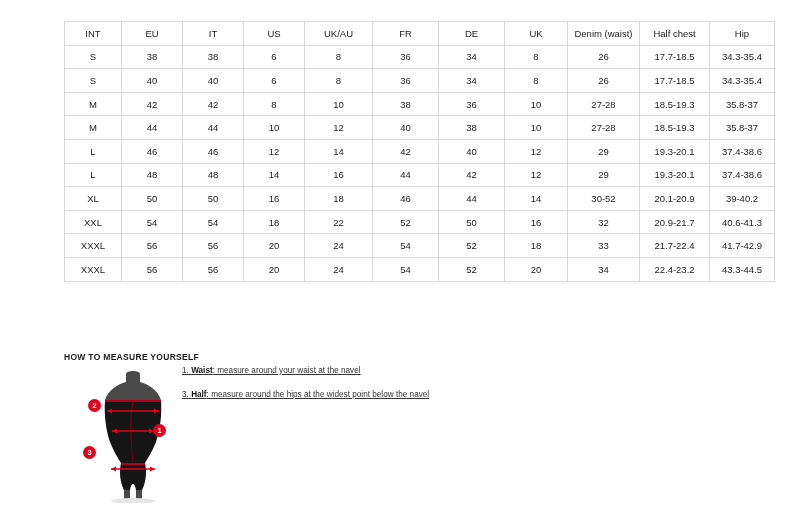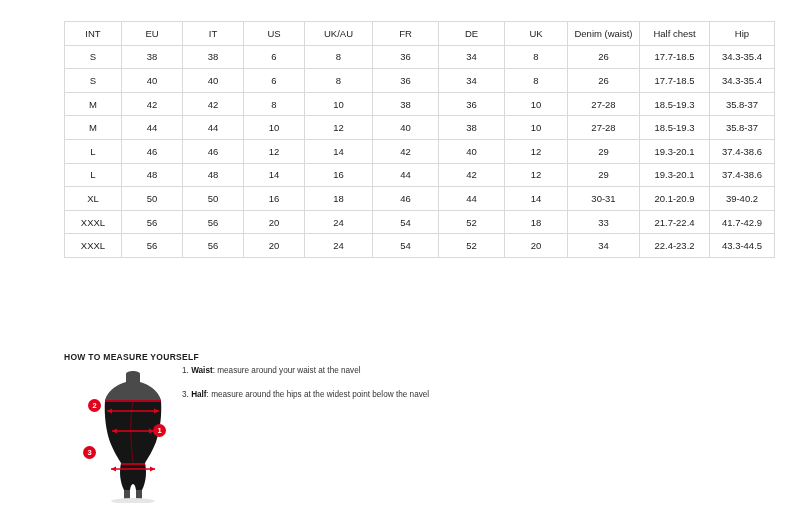--- a/index.html
+++ b/index.html
@@ -81,20 +81,21 @@
     position: absolute;
     left: 182px;
     top: 366px;
     width: 400px;
   }
   .note {
     font-size: 8.2px;
     color: #333333;
     margin-bottom: 14px;
     line-height: 1.2;
+    text-decoration: underline;
   }
   .note b { color: #111111; }
 
   .bullet {
     position: absolute;
     width: 13px;
     height: 13px;
     border-radius: 50%;
     background: #e2001a;
     color: #ffffff;
@@ -223,23 +224,36 @@
         </tr>
         <tr>
           <td>XL</td>
           <td>50</td>
           <td>50</td>
           <td>16</td>
           <td>18</td>
           <td>46</td>
           <td>44</td>
           <td>14</td>
-          <td>30-31</td>
+          <td>30-52</td>
           <td>20.1-20.9</td>
           <td>39-40.2</td>
+        </tr>
+        <tr>
+          <td>XXL</td>
+          <td>54</td>
+          <td>54</td>
+          <td>18</td>
+          <td>22</td>
+          <td>52</td>
+          <td>50</td>
+          <td>16</td>
+          <td>32</td>
+          <td>20.9-21.7</td>
+          <td>40.6-41.3</td>
         </tr>
         <tr>
           <td>XXXL</td>
           <td>56</td>
           <td>56</td>
           <td>20</td>
           <td>24</td>
           <td>54</td>
           <td>52</td>
           <td>18</td>

